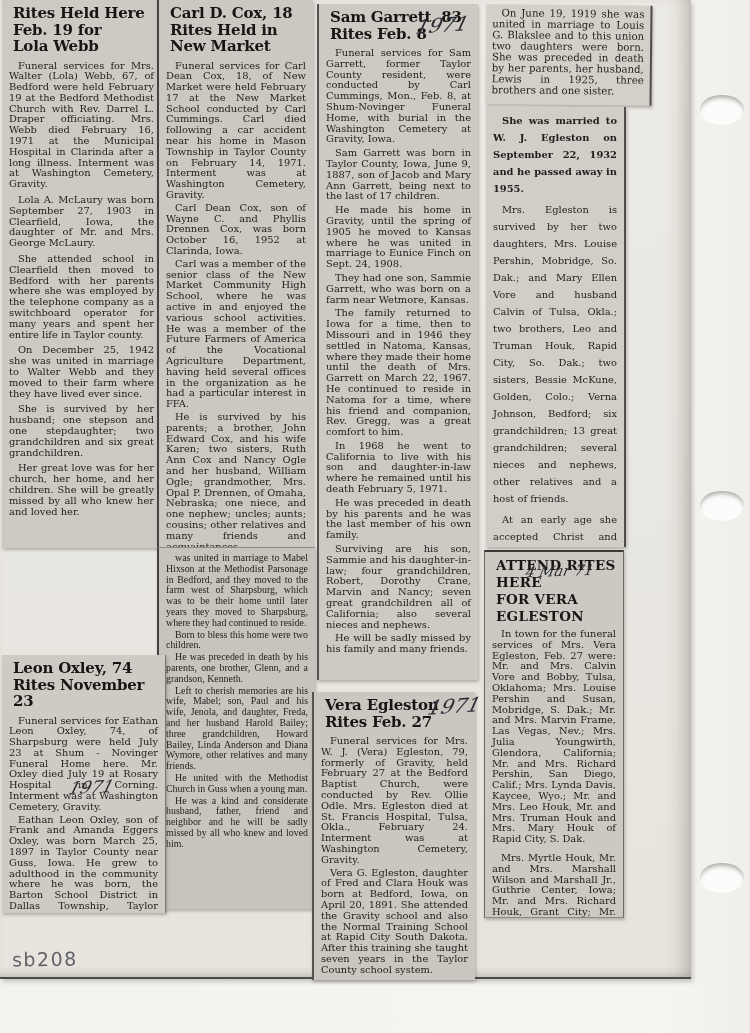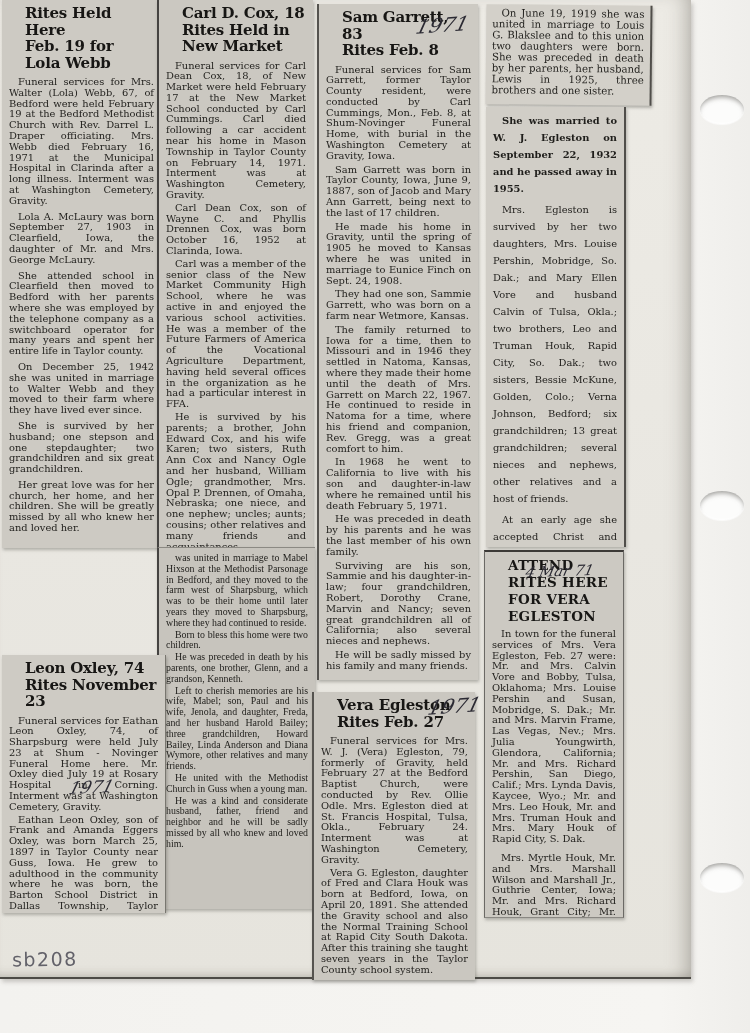--- a/index.html
+++ b/index.html
@@ -22,21 +22,21 @@
   #hole-mid{left:700px;top:491px;}
   #hole-bot{left:700px;top:863px;}
 
   .clip{position:absolute;box-sizing:border-box;overflow:hidden;
         background:#cdcac3;color:#1f1e1b;
         font-size:9.9px;line-height:10.8px;text-align:justify;
         padding:5px 7px 4px 7px;--gap:2px;
         box-shadow:1px 2px 3px rgba(70,68,63,.35);}
   .clip .hl{font-weight:bold;font-size:15px;line-height:16.5px;text-align:left;
             letter-spacing:-.2px;color:#171614;}
-  .clip .hl-block{margin:0 0 6px 16px;}
+  .clip .hl-block{margin:0 0 6px 4px;}
   .para{margin:0;text-indent:9px;}
   .para + .para{margin-top:var(--gap);}
 
   #clip-webb{left:2px;top:0;width:161px;height:548px;--gap:5px;
              border-right:2px solid #4e4c49;}
   #clip-cox{left:157px;top:0;width:156px;height:547px;--gap:2px;
             background:#cbc8c1;border-left:2px solid #454341;}
   #clip-oxley-cont{left:157px;top:547px;width:158px;height:362px;--gap:1px;
             background:#c7c4bd;border-left:2px solid #454341;
             border-top:1px solid #8b8983;font-family:Liberation Serif, serif;}

